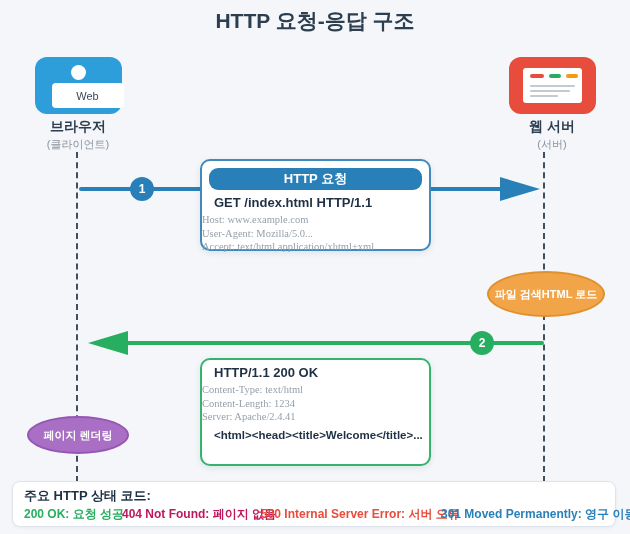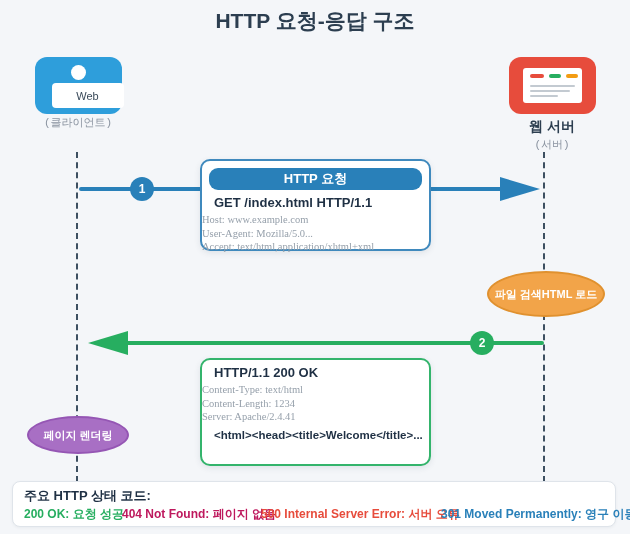--- a/index.html
+++ b/index.html
@@ -22,21 +22,21 @@
                display:flex; align-items:center; justify-content:center; }
   .server-card { position:absolute; left:14px; top:11px; width:59px; height:35px; background:#fff; border-radius:3px; }
   .card-bars { position:absolute; left:7px; top:6px; display:flex; gap:5px; }
   .bar { height:4px; border-radius:2px; }
   .bar-red { width:14px; background:#e74c3c; }
   .bar-green { width:12px; background:#27ae60; }
   .bar-orange { width:12px; background:#f39c12; }
   .card-line { position:absolute; left:7px; height:2px; background:#c3cad1; border-radius:1px; }
   .cl1 { top:17px; width:45px; } .cl2 { top:22px; width:40px; } .cl3 { top:27px; width:28px; }
   .actor-name { margin-top:4px; font-size:14px; font-weight:bold; color:#2c3e50; }
-  .actor-sub  { margin-top:1px; font-size:11px; color:#8a93a0;font-family:Liberation Mono, monospace; }
+  .actor-sub  { margin-top:1px; font-size:11px; color:#8a93a0; }
 
   
   .lifeline { position:absolute; top:152px; height:330px; width:0; border-left:2px dashed #3d4f61; z-index:1; }
   .lifeline-left { left:76px; } .lifeline-right { left:543px; }
 
   
   .arrow-line { position:absolute; height:4px; border-radius:2px; z-index:2; }
   .req-line { left:79px; top:187px; width:424px; background:#2980b9; }
   .req-head { position:absolute; left:500px; top:177px; width:0; height:0; z-index:2;
               border-top:12px solid transparent; border-bottom:12px solid transparent; border-left:40px solid #2980b9; }
@@ -80,20 +80,21 @@
 
 <div class="stage">
 
   <div class="title">HTTP 요청-응답 구조</div>
 
   <div class="actor actor-browser">
     <div class="actor-icon browser-box">
       <div class="head-dot"></div>
       <div class="web-badge">Web</div>
     </div>
+    <div class="actor-name">브라우저</div>
     <div class="actor-sub">(클라이언트)</div>
   </div>
 
   <div class="actor actor-server">
     <div class="actor-icon server-box">
       <div class="server-card">
         <div class="card-bars">
           <div class="bar bar-red"></div>
           <div class="bar bar-green"></div>
           <div class="bar bar-orange"></div>

